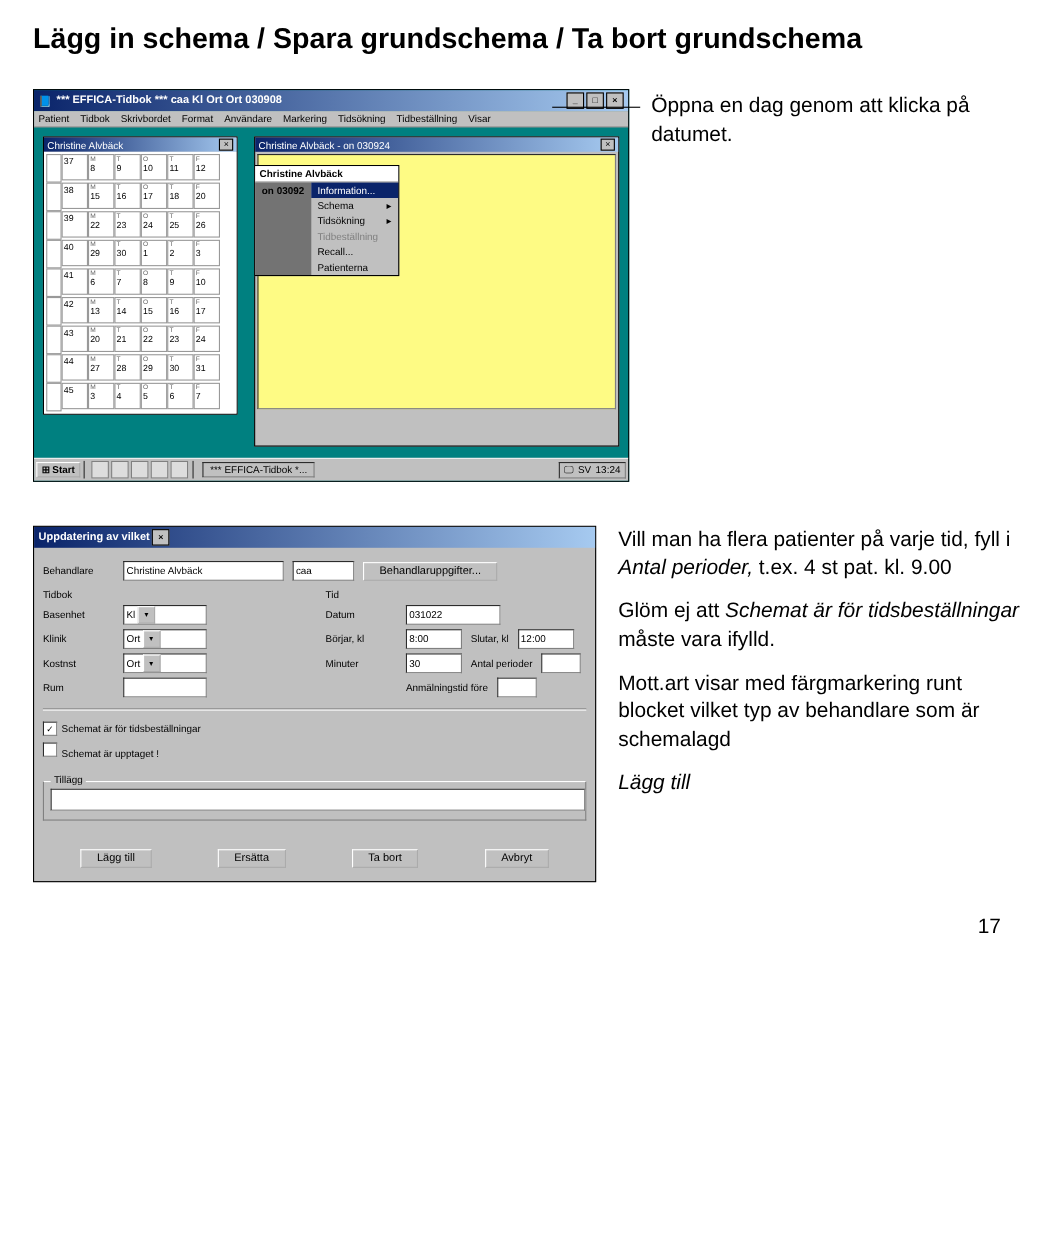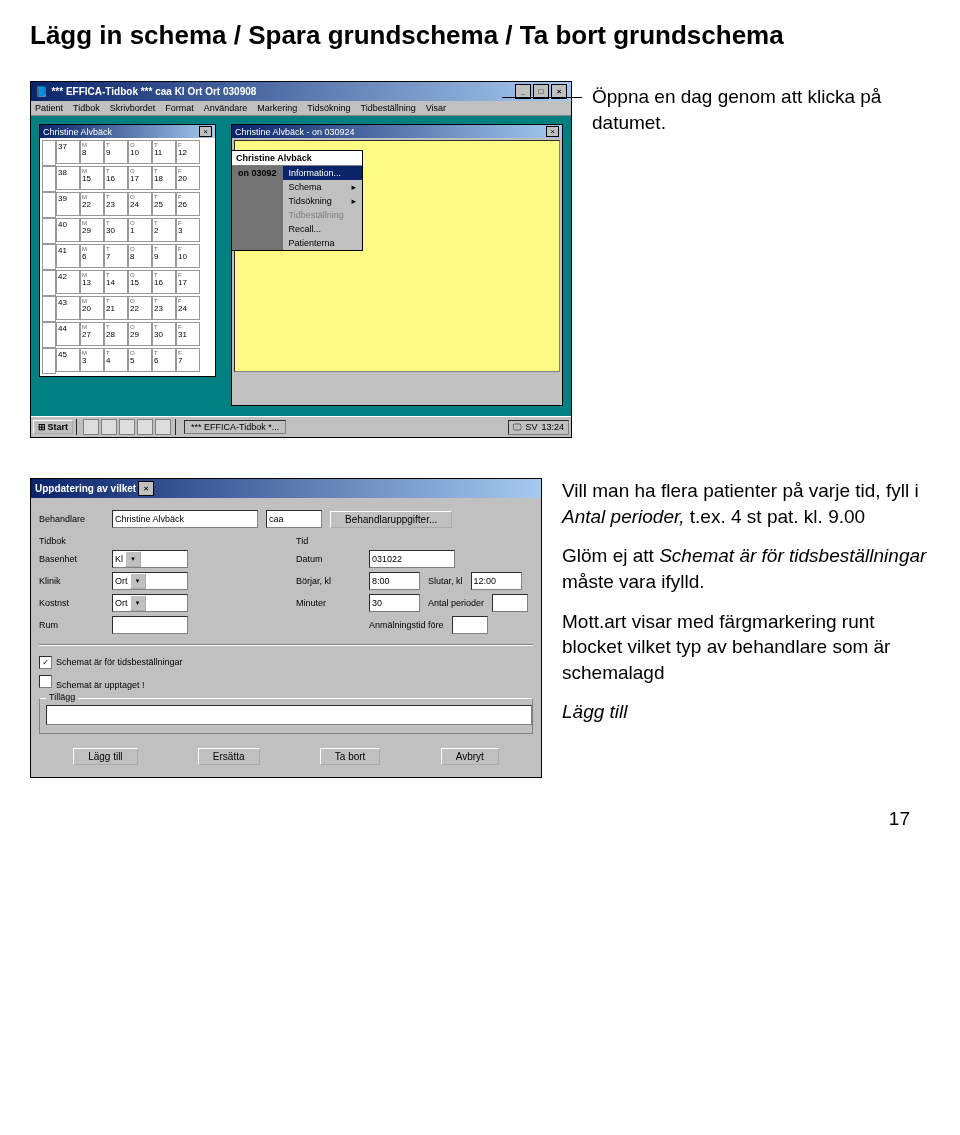--- a/index.html
+++ b/index.html
@@ -42,21 +42,21 @@
 .dialog-wrap{display:flex;gap:20px;align-items:flex-start;}
 .dialog{width:510px;border:1px solid #000;background:#c0c0c0;font-size:9px;}
 .dlg-title{background:linear-gradient(to right,#0a246a,#a6caf0);color:#fff;padding:2px 4px;font-weight:bold;font-size:10px;display:flex;align-items:center;}
 .dlg-body{padding:8px;}
 .dlg-row{display:flex;align-items:center;margin:4px 0;gap:8px;}
 .dlg-row label{width:65px;}
 .dlg-input{background:#fff;border:1px inset #808080;height:16px;padding:0 2px;display:inline-block;line-height:16px;}
 .dlg-select{background:#fff;border:1px inset #808080;height:16px;display:inline-flex;align-items:center;padding:0 2px;}
 .dd{width:14px;height:14px;background:#c0c0c0;border:1px outset #fff;display:flex;align-items:center;justify-content:center;font-size:7px;margin-left:2px;}
 .dlg-btn{background:#c0c0c0;border:1px outset #fff;padding:2px 14px;font-size:10px;}
-.fieldset{border:1px solid #808080;border-top-color:#fff;margin:8px 0;padding:6px;position:relative;}
+.fieldset{border:1px solid #808080;border-top-color:#fff;margin:20px 0;padding:6px;position:relative;}
 .fieldset .leg{position:absolute;top:-7px;left:6px;background:#c0c0c0;padding:0 3px;font-size:9px;}
 .dlg-btns{display:flex;justify-content:space-around;padding:6px 4px 4px;}
 .chk{width:11px;height:11px;background:#fff;border:1px inset #808080;display:inline-flex;align-items:center;justify-content:center;font-size:8px;margin-right:4px;}
 .info-col{flex:1;font-size:19px;line-height:1.35;}
 .info-col p{margin:0 0 14px 0;}
 .page-num{text-align:right;font-size:19px;margin-top:30px;padding-right:20px;}
 </style>
 </head>
 <body>
 

